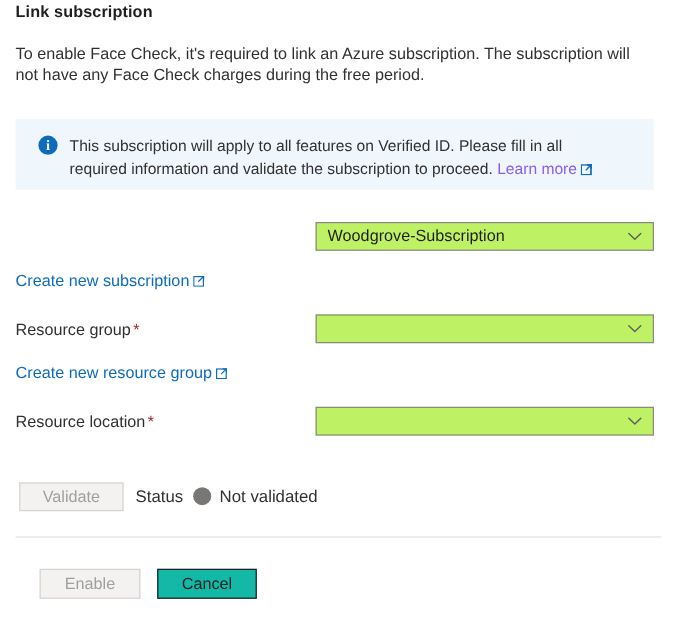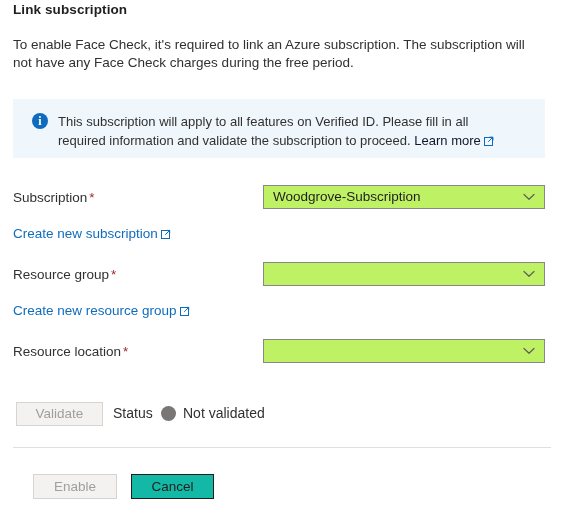--- a/index.html
+++ b/index.html
@@ -75,21 +75,21 @@
   .info-text {
     position: absolute;
     left: 45px;
     top: 13px;
     width: 450px;
     font-size: 13px;
     line-height: 19px;
     color: #323130;
   }
   .inline-link {
-    color: #0f172a;
+    color: #8b5cf6;
     text-decoration: none;
     cursor: pointer;
     white-space: nowrap;
   }
   .ext-glyph {
     display: inline-block;
     position: relative;
     width: 10px;
     height: 10px;
     margin-left: 3px;
@@ -251,23 +251,20 @@
               <path d="M4 6 L8.5 1.5" stroke="#0f6cbd" stroke-width="1" fill="none"></path>
               <path d="M5.5 1.2 H8.8 V4.5" stroke="#0f6cbd" stroke-width="1" fill="none"></path>
               <rect x="0" y="1" width="5" height="5" fill="#eff6fc"></rect>
               <rect x="0.5" y="1.5" width="8" height="8" fill="none" stroke="#0f6cbd" stroke-width="1"></rect>
               <path d="M4.2 5.8 L8.4 1.6" stroke="#0f6cbd" stroke-width="1" fill="none"></path>
               <path d="M5.6 1.4 H8.7 V4.4" stroke="#0f6cbd" stroke-width="1" fill="none"></path>
             </svg></span></a>
     </div>
   </div>
 
-  <div class="field-label" style="left:13px; top:190px;">
-    <span>Subscription</span><span class="req-star">*</span>
-  </div>
   <div class="combobox" style="top:185px;">
     <div class="value">Woodgrove-Subscription</div>
     <div class="caret">
       <svg width="12" height="8" viewBox="0 0 12 8">
           <path d="M1 1.5 L6 6.3 L11 1.5" stroke="#605e5c" stroke-width="1.2" fill="none" stroke-linecap="round" stroke-linejoin="round"></path>
         </svg>
     </div>
   </div>
 
   <a class="create-link" href="#" style="top:226px;"><span>Create new subscription</span><span class="ext-glyph"><svg width="10" height="10" viewBox="0 0 10 10">

